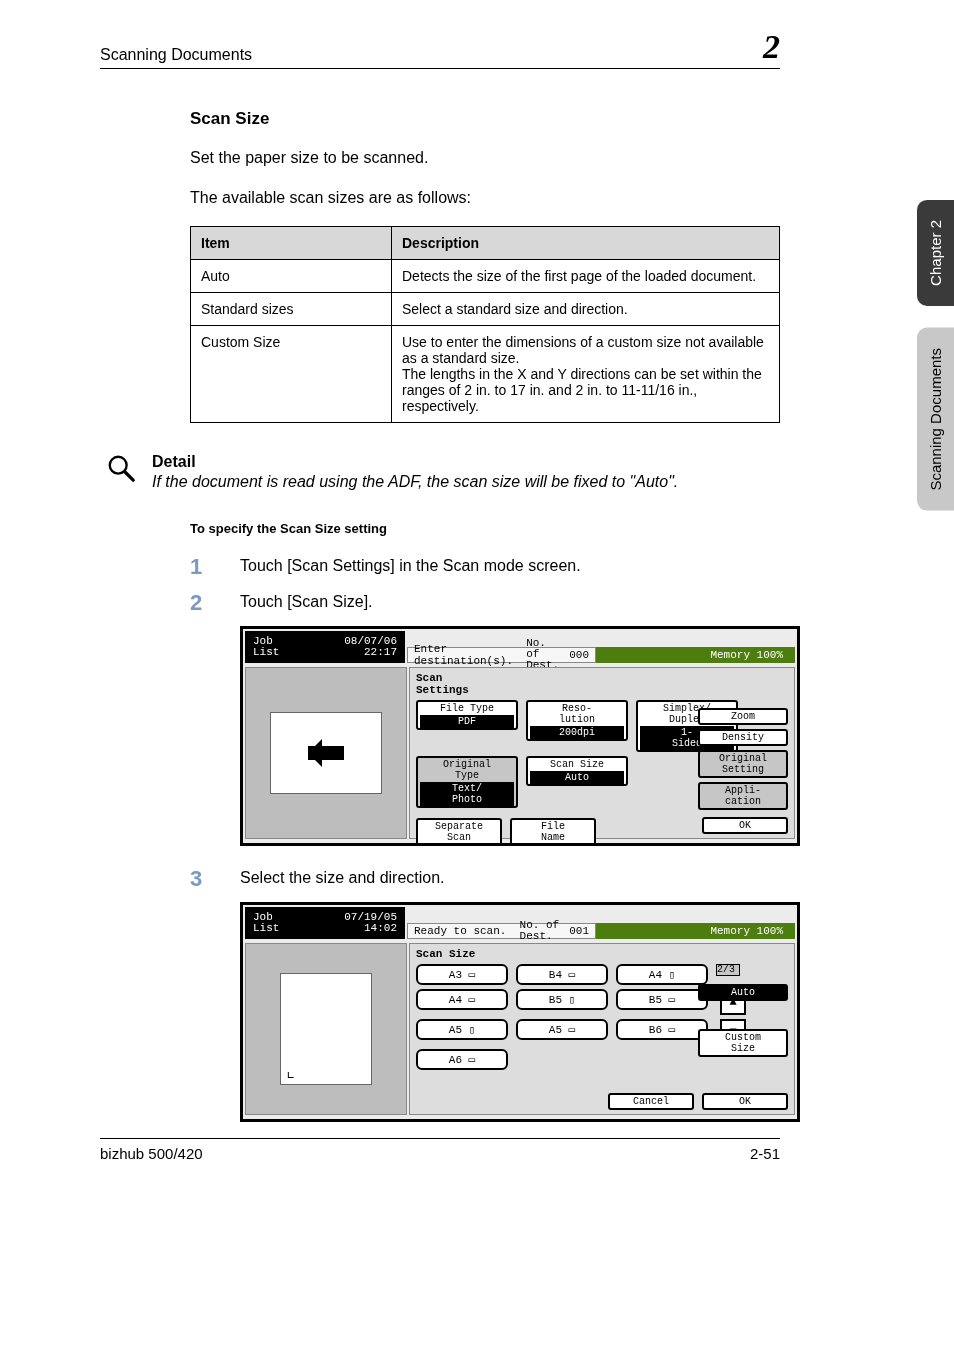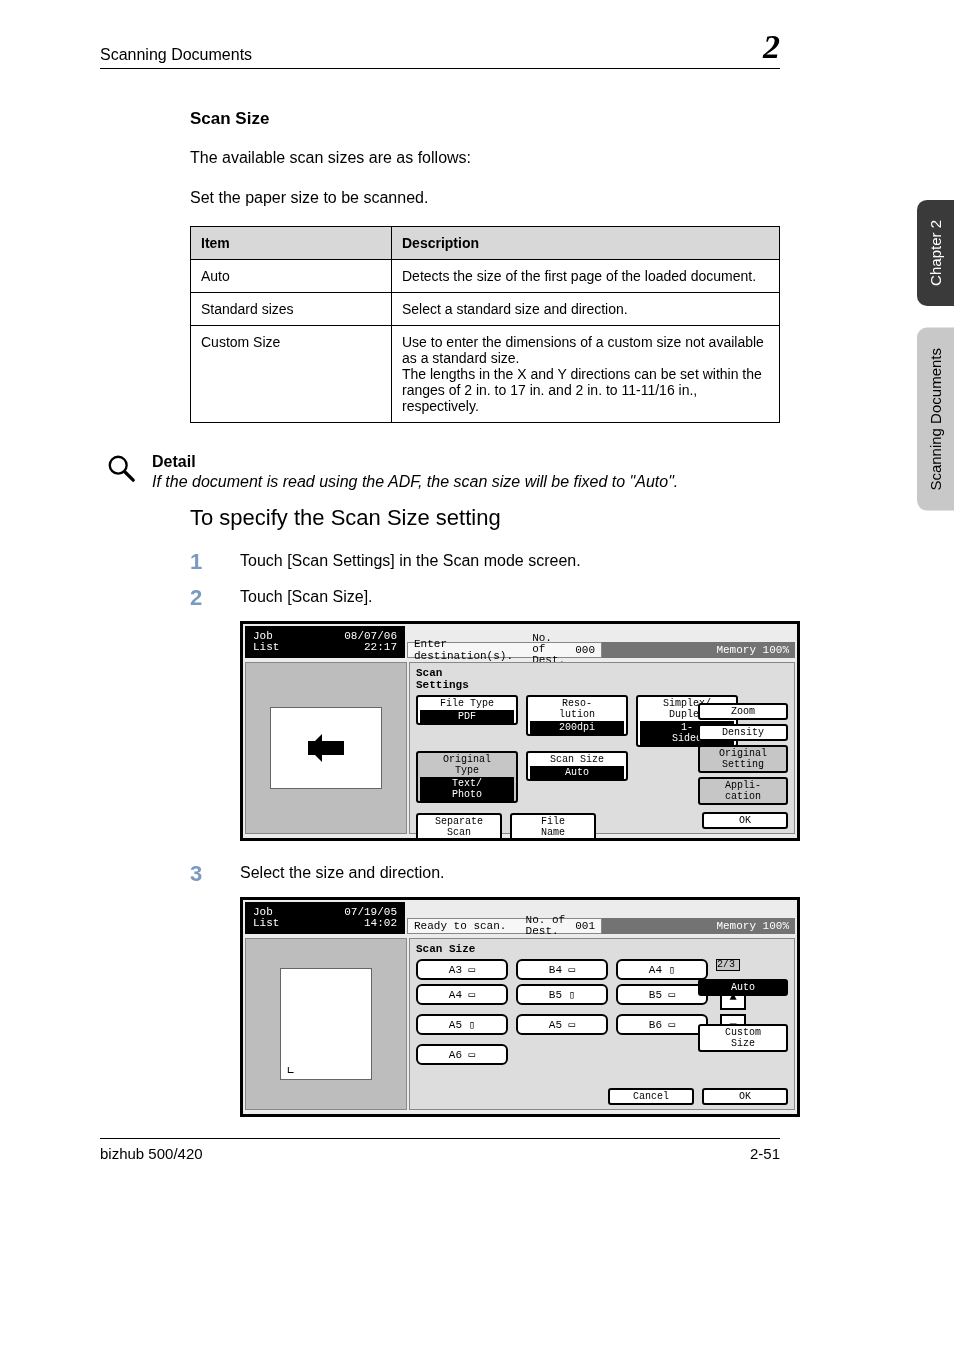--- a/index.html
+++ b/index.html
@@ -13,30 +13,30 @@
   .body{font-size:16px;margin:0 0 18px 90px;line-height:1.35}
   table.it{border-collapse:collapse;width:590px;margin-left:90px;margin-top:10px;margin-bottom:30px;font-size:14px}
   table.it th,table.it td{border:1px solid #000;padding:8px 10px;vertical-align:top;text-align:left}
   table.it th{background:#d8d8d8;font-weight:bold}
   table.it td:first-child,table.it th:first-child{width:180px}
   .detail-row{display:flex;align-items:flex-start;margin:20px 0 10px 6px}
   .magnify{width:30px;height:30px;margin-right:8px}
   .detail-block{margin-left:8px;max-width:640px}
   .detail-h{font-weight:bold;font-size:16px}
   .detail-body{font-style:italic;font-size:16px;line-height:1.35}
-  .h3b{font-weight:normal;font-size:22px;margin:12px 0 18px 90px}
+  .h3b{font-weight:bold;font-size:13px;margin:28px 0 18px 90px}
   .step{display:flex;margin:6px 0 10px 90px;align-items:flex-start}
   .stepnum{color:#7a9abf;font-weight:bold;font-size:22px;width:50px;font-family:Arial,Helvetica,sans-serif}
   .steptext{font-size:16px;padding-top:3px}
   .screenshot{width:560px;height:220px;margin:6px 0 20px 140px;border:3px solid #000;background:#ececec;box-sizing:border-box;position:relative;font-family:"Courier New",monospace;font-size:11px;overflow:hidden}
   .screenshot .topbar{height:36px;display:flex}
   .screenshot .jobbox{width:160px;background:#000;color:#fff;border:2px solid #000;margin:2px;display:flex;align-items:center;justify-content:space-between;padding:0 6px;box-sizing:border-box}
   .screenshot .statusbar{flex:1;display:flex;margin:18px 2px 2px 0}
   .screenshot .statusbar .row1{flex:1;display:flex;align-items:center;padding:0 6px;background:#f7f7f7;border:1px solid #888;justify-content:space-between}
-  .screenshot .statusbar .row2{flex:1;display:flex;align-items:center;justify-content:flex-end;padding:0 6px;background:#737373;color:#fff}
+  .screenshot .statusbar .row2{flex:1;display:flex;align-items:center;justify-content:flex-end;padding:0 12px;background:#4d7c0f;color:#fff}
   .screenshot .mid{display:flex;height:176px}
   .screenshot .preview{width:160px;background:#bdbdbd;border:1px solid #888;margin:2px;display:flex;align-items:center;justify-content:center}
   .arrow-left{width:36px;height:14px;background:#000;position:relative}
   .arrow-left:before{content:"";position:absolute;left:-14px;top:-7px;border:14px solid transparent;border-right-color:#000}
   .screenshot .panel{flex:1;margin:2px 2px 2px 0;background:#ddd;border:1px solid #888;padding:4px 6px;box-sizing:border-box}
   .panel-title{font-weight:bold;margin-bottom:4px}
   .btnrow{display:flex;gap:8px;margin-bottom:4px;align-items:flex-start}
   .pbtn{border:2px solid #000;background:#fff;padding:1px 6px;min-width:70px;text-align:center;border-radius:3px;font-size:10px;line-height:1.1}
   .pbtn.dark{background:#000;color:#fff}
   .pbtn.half{background:#c6c6c6}
@@ -59,22 +59,22 @@
 <div class="page">
   <div class="content">
 
     <div class="runhead">
       <span class="rh-title">Scanning Documents</span>
       <span class="spacer"></span>
       <span class="chapnum">2</span>
     </div>
 
     <div class="h3">Scan Size</div>
+    <div class="body">Set the paper size to be scanned.</div>
     <div class="body">The available scan sizes are as follows:</div>
-    <div class="body">Set the paper size to be scanned.</div>
 
     <table class="it">
       <thead>
           <tr>
         <th>Item</th>
         <th>Description</th>
       </tr>
         </thead>
       <tbody>
         <tr>

